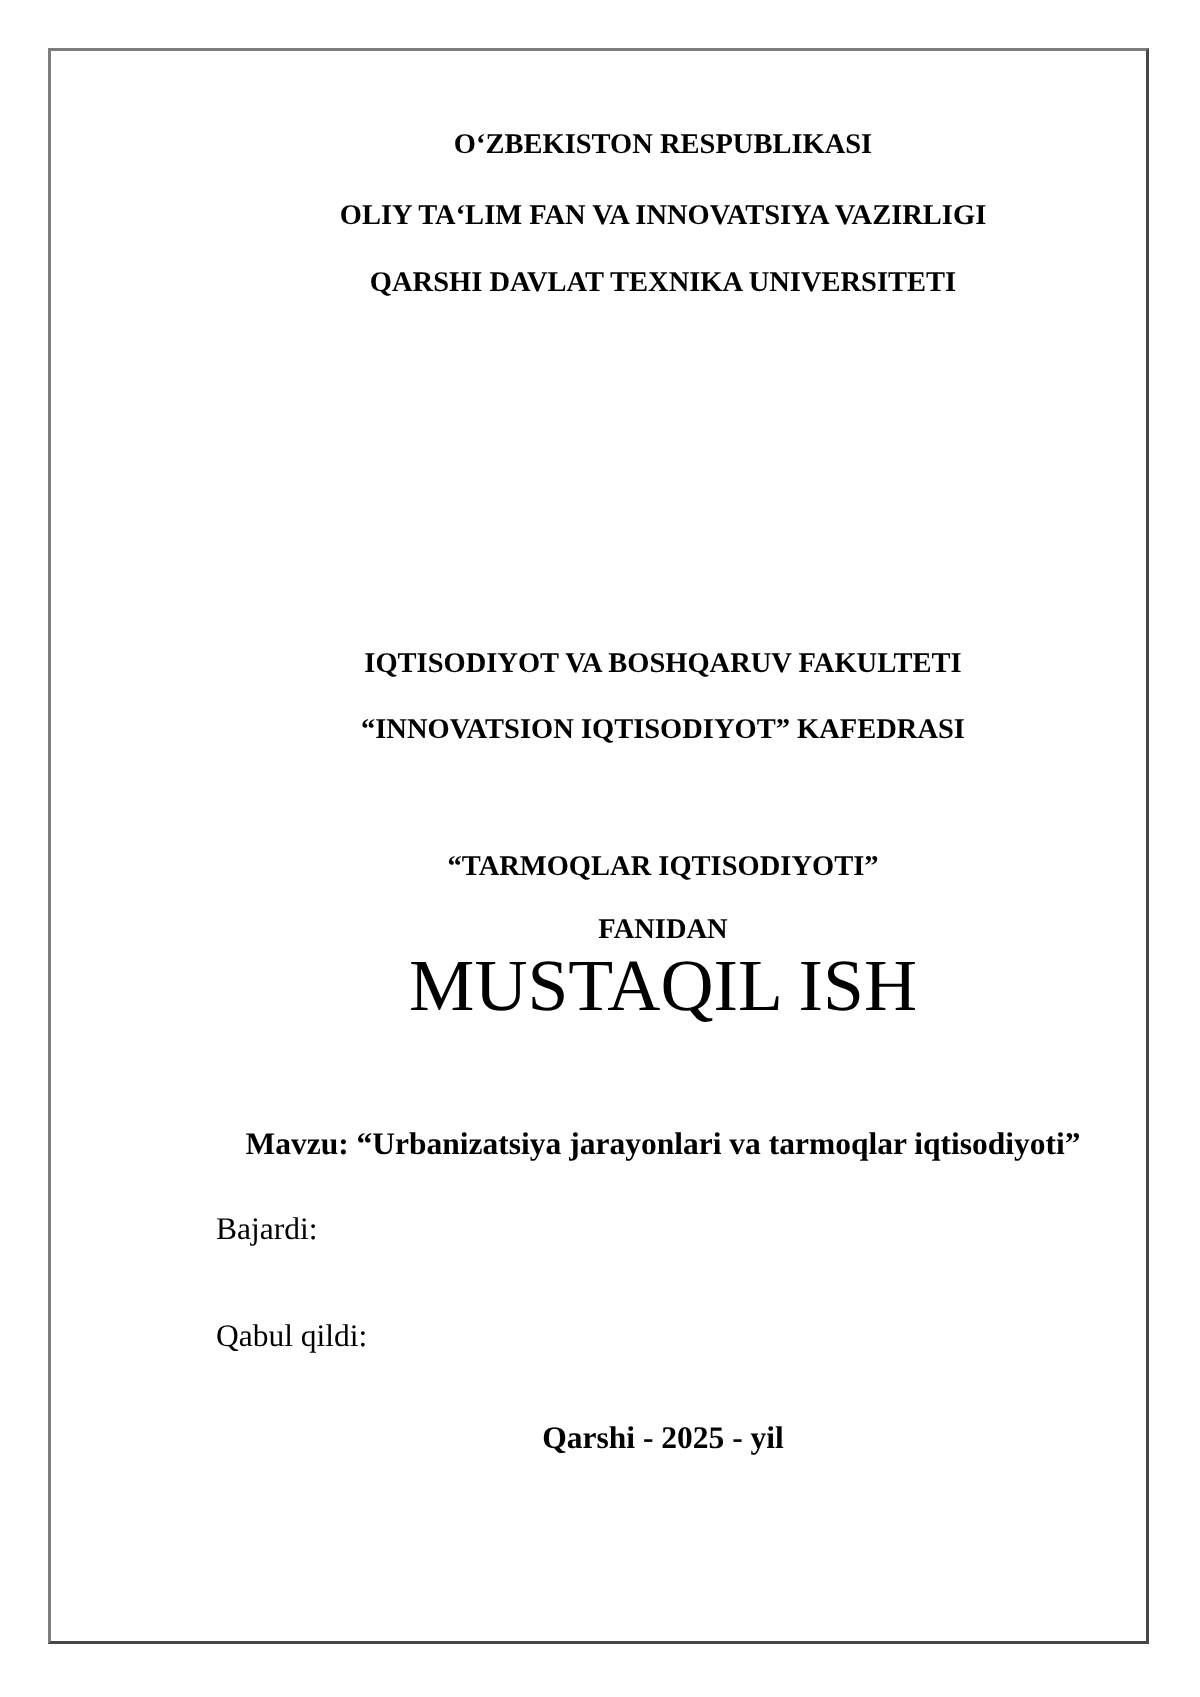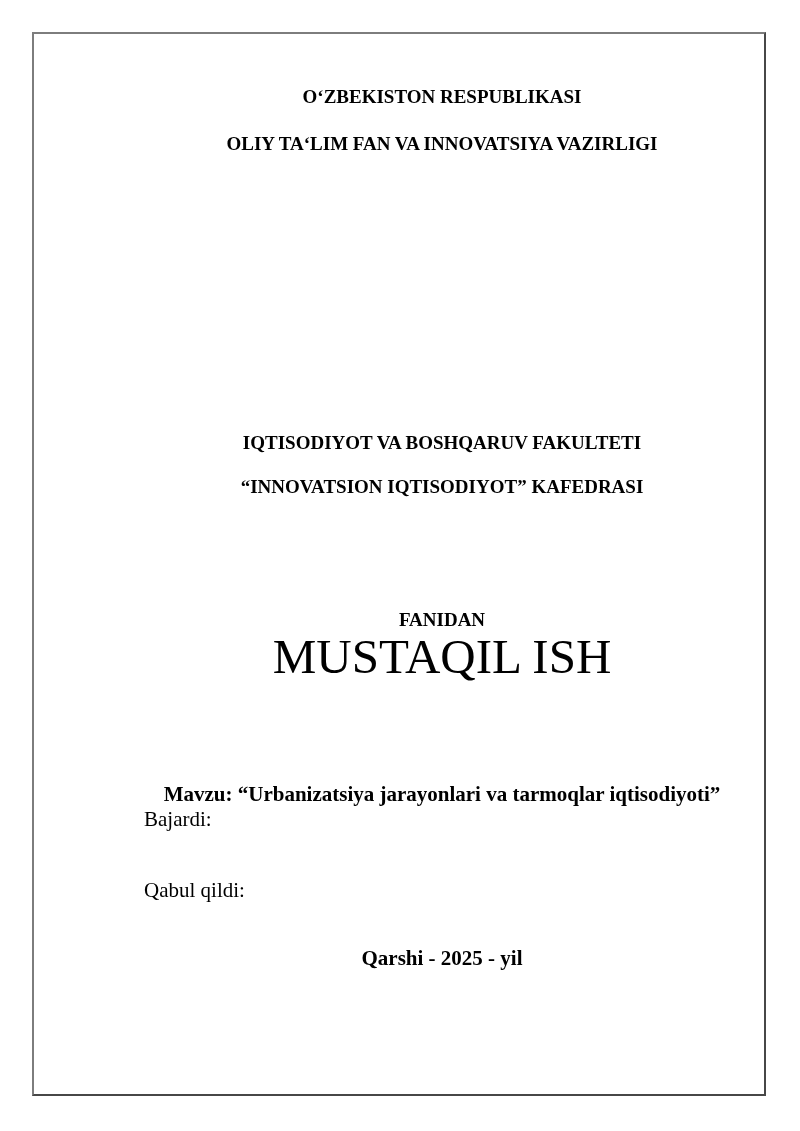--- a/index.html
+++ b/index.html
@@ -48,21 +48,20 @@
   .doc-title {
     top: 628px;
     font-size: 49px;
     line-height: 58px;
     font-weight: normal;
   }
   .topic-line {
     top: 749px;
     font-size: 21px;
     line-height: 26px;
-    margin-top: 32px;
   }
   .label-line {
     text-align: left;
     font-weight: normal;
     font-size: 21px;
     line-height: 26px;
   }
   .bajardi { top: 806px; }
   .qabul   { top: 877px; }
   .footer-line {
@@ -73,23 +72,25 @@
   }
 </style>
 </head>
 <body>
 
 <div class="page">
   <div class="page-border"></div>
 
   <p class="line top2">OLIY TA‘LIM FAN VA INNOVATSIYA VAZIRLIGI</p>
   <p class="line top1">O‘ZBEKISTON RESPUBLIKASI</p>
+  <p class="line top3">QARSHI DAVLAT TEXNIKA UNIVERSITETI</p>
 
   <p class="line mid1">IQTISODIYOT VA BOSHQARUV FAKULTETI</p>
   <p class="line mid2">“INNOVATSION IQTISODIYOT” KAFEDRASI</p>
+  <p class="line mid4">“TARMOQLAR IQTISODIYOTI”</p>
   <p class="line mid5">FANIDAN</p>
 
   <p class="line doc-title">MUSTAQIL ISH</p>
 
   <p class="line topic-line">Mavzu: “Urbanizatsiya jarayonlari va tarmoqlar iqtisodiyoti”</p>
 
   <p class="line label-line bajardi">Bajardi:</p>
   <p class="line label-line qabul">Qabul qildi:</p>
 
   <p class="line footer-line">Qarshi - 2025 - yil</p>

